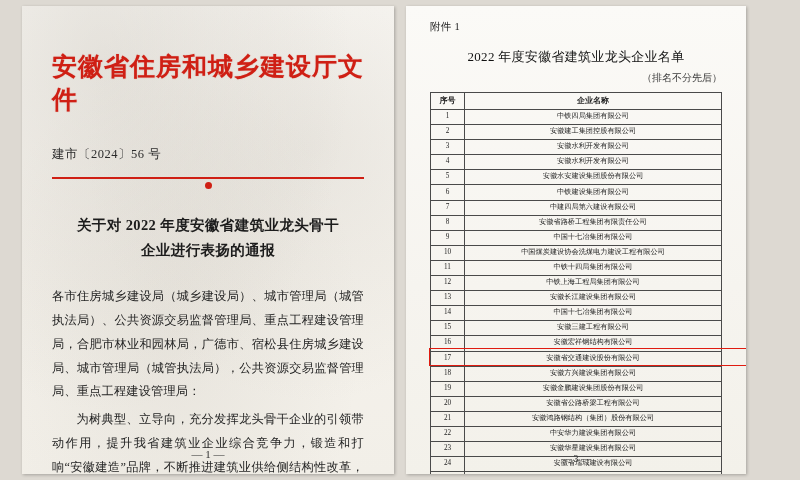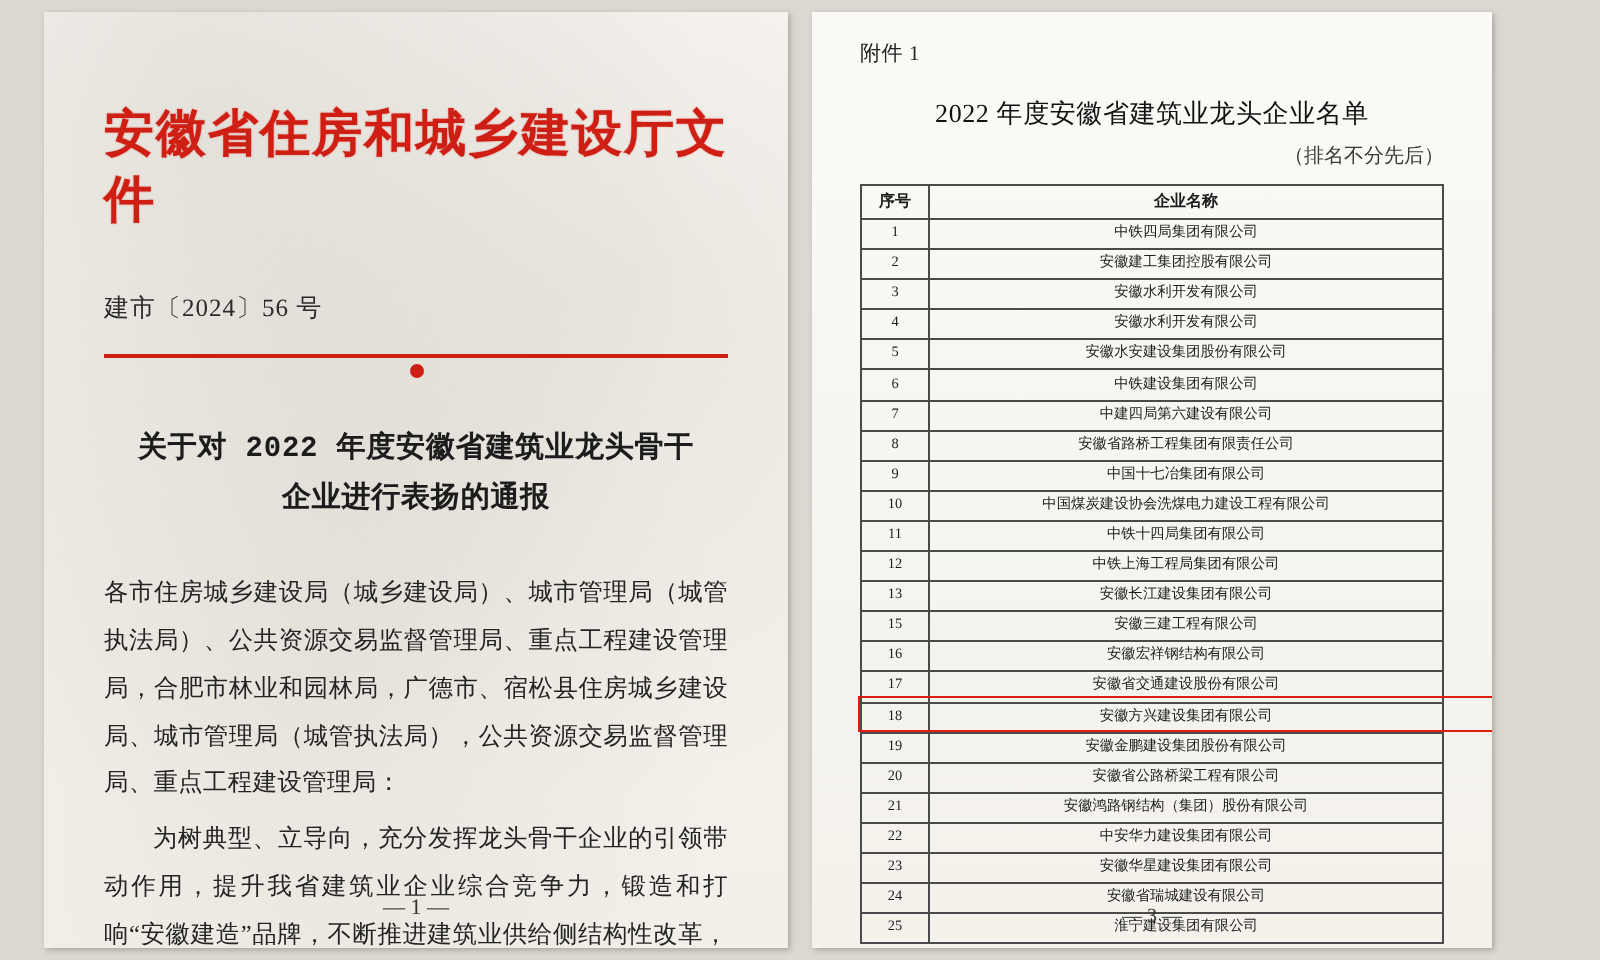--- a/index.html
+++ b/index.html
@@ -77,21 +77,20 @@
     margin: 3px auto 0 auto;
   }
   .doc-heading {
     margin-top: 24px;
     text-align: center;
     font-size: 14.5px;
     font-weight: bold;
     color: #1c1c1c;
     line-height: 1.75;
     letter-spacing: 0.4px;
-    font-family: Liberation Mono, monospace;
   }
   .doc-body {
     margin-top: 22px;
     font-size: 12.2px;
     color: #242424;
     line-height: 1.95;
     letter-spacing: 0.2px;
     text-align: justify;
   }
   .doc-body p {
@@ -286,20 +285,24 @@
             </tr>
             <tr>
               <td>12</td>
               <td>中铁上海工程局集团有限公司</td>
             </tr>
             <tr>
               <td>13</td>
               <td>安徽长江建设集团有限公司</td>
             </tr>
             <tr>
+              <td>14</td>
+              <td>中国十七冶集团有限公司</td>
+            </tr>
+            <tr>
               <td>15</td>
               <td>安徽三建工程有限公司</td>
             </tr>
             <tr>
               <td>16</td>
               <td>安徽宏祥钢结构有限公司</td>
             </tr>
             <tr class="row-highlight">
               <td>17</td>
               <td>安徽省交通建设股份有限公司</td>

